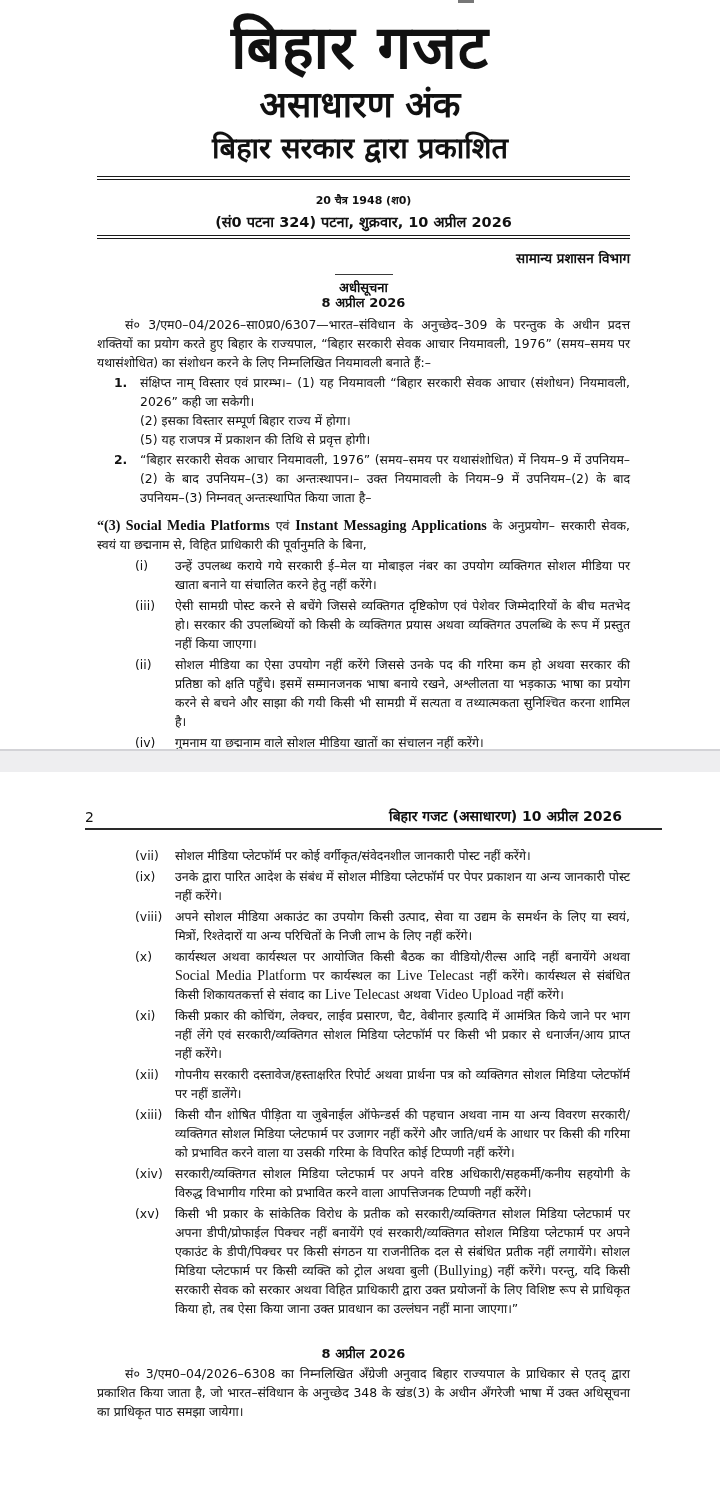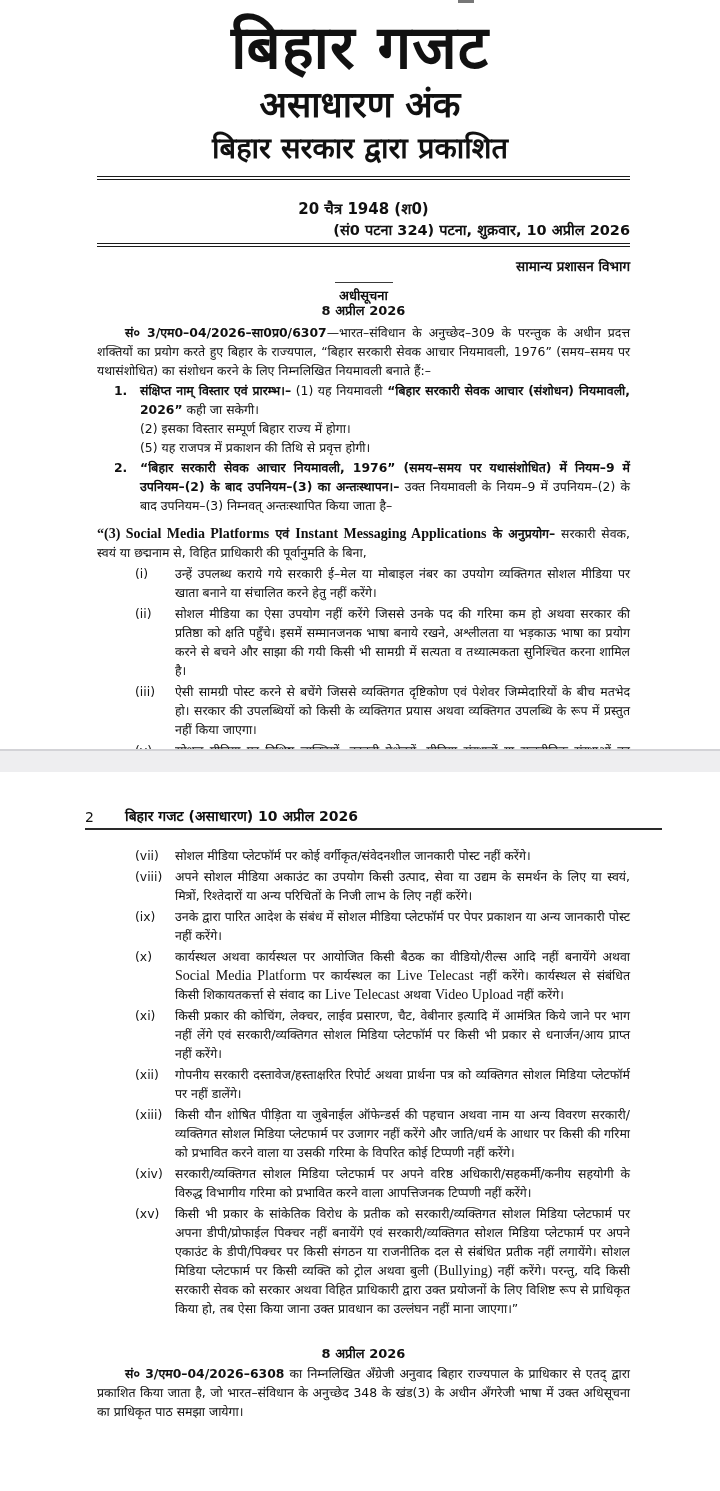--- a/index.html
+++ b/index.html
@@ -23,52 +23,52 @@
 
   
   .m-title { text-align:center; font-weight:bold; font-size:60px; line-height:78px; padding-top:8px; letter-spacing:1px; }
   .m-edition { text-align:center; font-weight:600; font-size:36px; line-height:34px; margin-top:2px; }
   .m-publisher { text-align:center; font-weight:bold; font-size:29px; line-height:36px; margin-top:8px; }
 
   .hr2 { height:4px; border-top:1.6px solid #1a1a1a; border-bottom:1.6px solid #1a1a1a; }
   .hr2.top { margin-top:10px; }
   .hr2.bottom { margin-top:4px; }
 
-  .saka-date { text-align:center; font-weight:bold; font-size:15px; line-height:18px; margin-top:20px; }
-  .issue-line { text-align:right; font-weight:bold; font-size:14.5px; line-height:18px; margin-top:3px; }
+  .saka-date { text-align:center; font-weight:bold; font-size:11px; line-height:18px; margin-top:12px; }
+  .issue-line { text-align:center; font-weight:bold; font-size:14.5px; line-height:18px; margin-top:3px; }
 
   .dept { text-align:right; font-weight:bold; font-size:13.5px; margin-top:10px; }
   .dept-rule { width:58px; border-top:1.6px solid #3a3a3a; margin:7px auto 5px auto; }
   .notice-heading { text-align:center; font-weight:bold; font-size:13px; line-height:15px; }
   .notice-date { text-align:center; font-weight:bold; font-size:13px; line-height:15px; }
 
   .body-text { font-size:12.4px; line-height:19px; text-align:justify; }
   .intro { margin-top:5px; text-indent:28px; }
-  b, .bold { font-weight:bold; }
+  b, .bold { font-weight:normal; }
 
   .rule-block { margin-top:1px; }
   .rule-row { display:flex; padding-left:17px; }
   .rule-num { width:26px; flex:none; font-weight:bold; }
   .rule-body { flex:1; }
   .sub-line { padding-left:43px; }
 
   .clause3 { margin-top:9px; }
   .eng-bold { font-family:"Liberation Serif", serif; font-weight:bold; font-size:14px; }
   .eng { font-family:"Liberation Serif", serif; font-size:14px; }
 
   .li { display:flex; margin-top:2px; }
   .li-num { flex:none; width:40px; margin-left:38px; }
   .li-text { flex:1; text-align:justify; }
 
   
   .p2-header { margin: 34px 58px 0 85px; display:flex; align-items:flex-end;
                border-bottom:2.5px solid #2a2a2a; padding-bottom:3px;
                font-weight:bold; font-size:14px; }
   .p2-pageno { flex:none; width:40px; font-weight:normal; font-size:14px; }
-  .p2-title { flex:1; text-align:left; margin-right:40px; }
+  .p2-title { flex:1; text-align:right; margin-right:40px; }
   .p2-items { margin-top:16px; }
 
   .signature { width:215px; margin-left:auto; margin-right:62px; margin-top:6px;
                text-align:center; font-size:12.4px; line-height:19px; }
 
   .trans-date { text-align:center; font-weight:bold; font-size:13px; margin-top:26px; }
   .trans-para { margin-top:2px; text-indent:28px; }
 </style>
 </head>
 <body>
@@ -111,26 +111,30 @@
       </div>
 
       <p class="body-text clause3"><span class="eng-bold">“(3) Social Media Platforms</span><b> एवं </b><span class="eng-bold">Instant Messaging Applications</span><b> के अनुप्रयोग–</b><span> सरकारी सेवक, स्वयं या छद्मनाम से, विहित प्राधिकारी की पूर्वानुमति के बिना,</span></p>
 
       <div>
         <div class="li body-text">
           <span class="li-num">(i)</span>
           <span class="li-text">उन्हें उपलब्ध कराये गये सरकारी ई–मेल या मोबाइल नंबर का उपयोग व्यक्तिगत सोशल मीडिया पर खाता बनाने या संचालित करने हेतु नहीं करेंगे।</span>
         </div>
         <div class="li body-text">
+          <span class="li-num">(iii)</span>
+          <span class="li-text">ऐसी सामग्री पोस्ट करने से बचेंगे जिससे व्यक्तिगत दृष्टिकोण एवं पेशेवर जिम्मेदारियों के बीच मतभेद हो। सरकार की उपलब्धियों को किसी के व्यक्तिगत प्रयास अथवा व्यक्तिगत उपलब्धि के रूप में प्रस्तुत नहीं किया जाएगा।</span>
+        </div>
+        <div class="li body-text">
           <span class="li-num">(ii)</span>
           <span class="li-text">सोशल मीडिया का ऐसा उपयोग नहीं करेंगे जिससे उनके पद की गरिमा कम हो अथवा सरकार की प्रतिष्ठा को क्षति पहुँचे। इसमें सम्मानजनक भाषा बनाये रखने, अश्लीलता या भड़काऊ भाषा का प्रयोग करने से बचने और साझा की गयी किसी भी सामग्री में सत्यता व तथ्यात्मकता सुनिश्चित करना शामिल है।</span>
         </div>
         <div class="li body-text">
-          <span class="li-num">(iii)</span>
-          <span class="li-text">ऐसी सामग्री पोस्ट करने से बचेंगे जिससे व्यक्तिगत दृष्टिकोण एवं पेशेवर जिम्मेदारियों के बीच मतभेद हो। सरकार की उपलब्धियों को किसी के व्यक्तिगत प्रयास अथवा व्यक्तिगत उपलब्धि के रूप में प्रस्तुत नहीं किया जाएगा।</span>
+          <span class="li-num">(iv)</span>
+          <span class="li-text">गुमनाम या छद्मनाम वाले सोशल मीडिया खातों का संचालन नहीं करेंगे।</span>
         </div>
         <div class="li body-text">
           <span class="li-num">(v)</span>
           <span class="li-text">सोशल मीडिया पर विशिष्ट व्यक्तियों, कानूनी पेशेवरों, मीडिया संस्थानों या राजनीतिक संस्थाओं का समर्थन अथवा आलोचना नहीं करेंगे।</span>
         </div>
       </div>
     </div>
   </div>
 
   <div class="band"></div>
@@ -140,26 +144,26 @@
       <span class="p2-pageno">2</span>
       <span class="p2-title">बिहार गजट (असाधारण) 10 अप्रील 2026</span>
     </div>
 
     <div class="content p2-items">
       <div class="li body-text">
         <span class="li-num">(vii)</span>
         <span class="li-text">सोशल मीडिया प्लेटफॉर्म पर कोई वर्गीकृत/संवेदनशील जानकारी पोस्ट नहीं करेंगे।</span>
       </div>
       <div class="li body-text">
+        <span class="li-num">(ix)</span>
+        <span class="li-text">उनके द्वारा पारित आदेश के संबंध में सोशल मीडिया प्लेटफॉर्म पर पेपर प्रकाशन या अन्य जानकारी पोस्ट नहीं करेंगे।</span>
+      </div>
+      <div class="li body-text">
         <span class="li-num">(viii)</span>
         <span class="li-text">अपने सोशल मीडिया अकाउंट का उपयोग किसी उत्पाद, सेवा या उद्यम के समर्थन के लिए या स्वयं, मित्रों, रिश्तेदारों या अन्य परिचितों के निजी लाभ के लिए नहीं करेंगे।</span>
-      </div>
-      <div class="li body-text">
-        <span class="li-num">(ix)</span>
-        <span class="li-text">उनके द्वारा पारित आदेश के संबंध में सोशल मीडिया प्लेटफॉर्म पर पेपर प्रकाशन या अन्य जानकारी पोस्ट नहीं करेंगे।</span>
       </div>
 
       <div class="li body-text">
         <span class="li-num">(x)</span>
         <span class="li-text"><span>कार्यस्थल अथवा कार्यस्थल पर आयोजित किसी बैठक का वीडियो/रील्स आदि नहीं बनायेंगे अथवा </span><span class="eng">Social Media Platform</span><span> पर कार्यस्थल का </span><span class="eng">Live Telecast</span><span> नहीं करेंगे। कार्यस्थल से संबंधित किसी शिकायतकर्त्ता से संवाद का </span><span class="eng">Live Telecast</span><span> अथवा </span><span class="eng">Video Upload</span><span> नहीं करेंगे।</span></span>
       </div>
 
       <div class="li body-text">
         <span class="li-num">(xi)</span>
         <span class="li-text">किसी प्रकार की कोचिंग, लेक्चर, लाईव प्रसारण, चैट, वेबीनार इत्यादि में आमंत्रित किये जाने पर भाग नहीं लेंगे एवं सरकारी/व्यक्तिगत सोशल मिडिया प्लेटफॉर्म पर किसी भी प्रकार से धनार्जन/आय प्राप्त नहीं करेंगे।</span>

